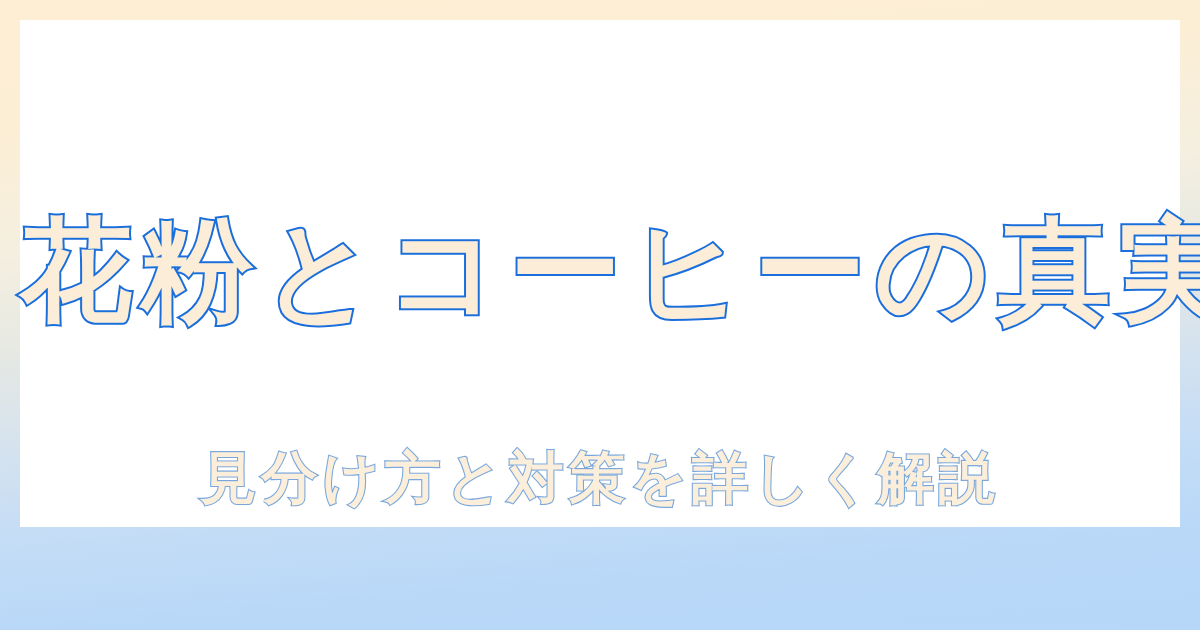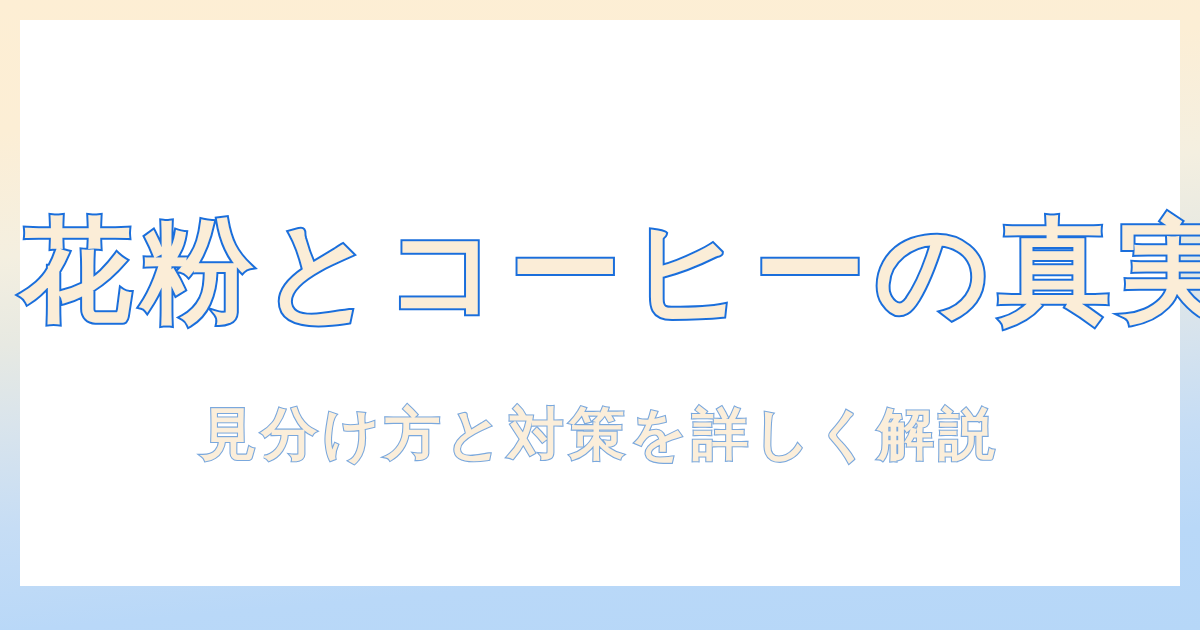--- a/index.html
+++ b/index.html
@@ -29,21 +29,21 @@
                   #b9d8f8 86%,
                   #b6d7f8 100%);
   }
 
   
   #card {
     position: absolute;
     left: 20px;
     top: 20px;
     width: 1160px;
-    height: 566px;
+    height: 507px;
     background: #ffffff;
     display: flex;
     flex-direction: column;
     align-items: center;
     justify-content: center;
   }
 
   
   #title-block {
     position: absolute;
@@ -80,20 +80,21 @@
     font-family: "DejaVu Sans", "Liberation Sans", sans-serif;
     font-size: 56px;
     font-weight: 700;
     line-height: 1.2;
     letter-spacing: 5px;
     white-space: nowrap;
     color: #fbeeda;
     -webkit-text-stroke: 2.2px #7ba9de;
     paint-order: stroke fill;
     text-shadow: 0 0 1px rgba(123,169,222,.5);
+    margin-top: 44px;
   }
 </style>
 </head>
 <body>
 
 <div id="banner">
 
   <div id="card">
 
     <div id="title-block">

